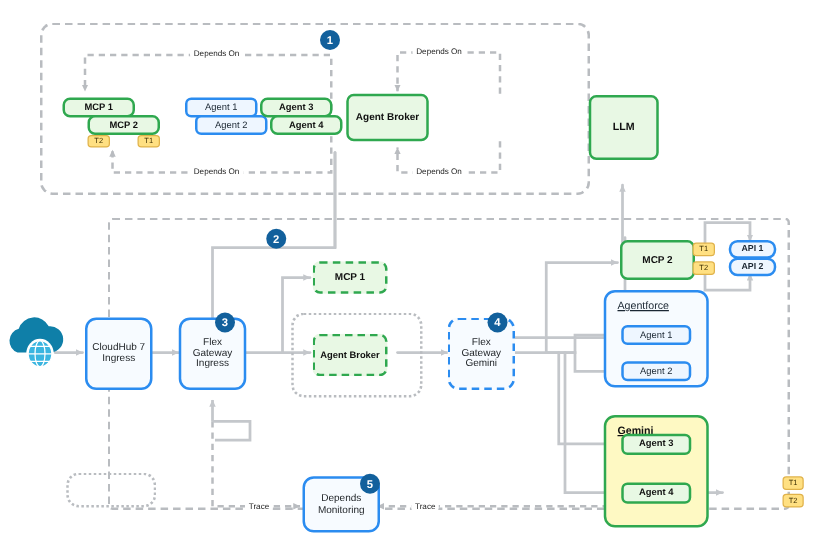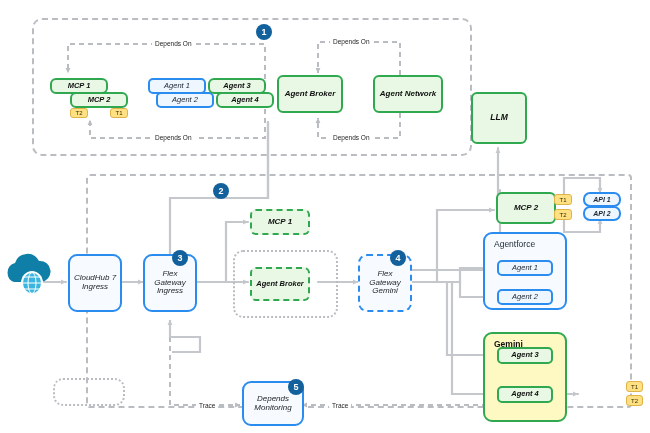--- a/index.html
+++ b/index.html
@@ -26,21 +26,20 @@
   }
   .node {
     position: absolute;
     box-sizing: border-box;
     display: flex;
     align-items: center;
     justify-content: center;
     text-align: left;
     line-height: 1.12;
     z-index: 5;
-    font-style: italic;
   }
   
   .green {
     background: #e8f8e4;
     border: 2.5px solid #2fa84f;
     border-radius: 6px;
     color: #101010;
     font-weight: bold;
   }
   .green-dashed {
@@ -95,20 +94,21 @@
     border: 2.5px solid #2fa84f;
     border-radius: 9px;
     margin-top: 12px;
   }
   .group-title {
     position: absolute;
     left: 9px;
     top: 5px;
     font-size: 8.5px;
     color: #1b2733;
+    text-decoration: underline;
   }
   .group-title.bold { font-weight: bold; color: #101010; }
   
   .region {
     position: absolute;
     box-sizing: border-box;
     border: 2px dashed #b9bcc0;
     border-radius: 10px;
     background: transparent;
     z-index: 1;
@@ -279,23 +279,20 @@
     <span>Agent 3</span>
   </div>
   <div class="node green" style="left:216px; top:92px; width:58px; height:16px; font-size:7.5px;">
     <span>Agent 4</span>
   </div>
 
   <div class="node green" style="left:277px; top:75px; width:66px; height:38px; font-size:8px;">
     <span>Agent Broker</span>
   </div>
 
-  <div class="node green" style="left:373px; top:75px; width:70px; height:38px; font-size:8px;">
-    <span>Agent Network</span>
-  </div>
 
   <div class="edge-label" style="left:152px; top:38px;">
     <span>Depends On</span>
   </div>
   <div class="edge-label" style="left:152px; top:132px;">
     <span>Depends On</span>
   </div>
   <div class="edge-label" style="left:330px; top:36px;">
     <span>Depends On</span>
   </div>
@@ -348,21 +345,21 @@
     <span>Monitoring</span>
   </div>
 
   <div class="edge-label" style="left:196px; top:400px;">
     <span>Trace</span>
   </div>
   <div class="edge-label" style="left:329px; top:400px;">
     <span>Trace</span>
   </div>
 
-  <div class="node green" style="left:471px; top:92px; width:56px; height:52px; font-size:8.5px;">
+  <div class="node green" style="left:471px; top:76px; width:56px; height:52px; font-size:8.5px;">
     <span>LLM</span>
   </div>
 
   <div class="node green" style="left:496px; top:192px; width:60px; height:32px; font-size:8px;">
     <span>MCP 2</span>
   </div>
   <div class="tag" style="left:554px; top:194px; width:18px; height:11px;">
     <span>T1</span>
   </div>
   <div class="tag" style="left:554px; top:209px; width:18px; height:11px;">

